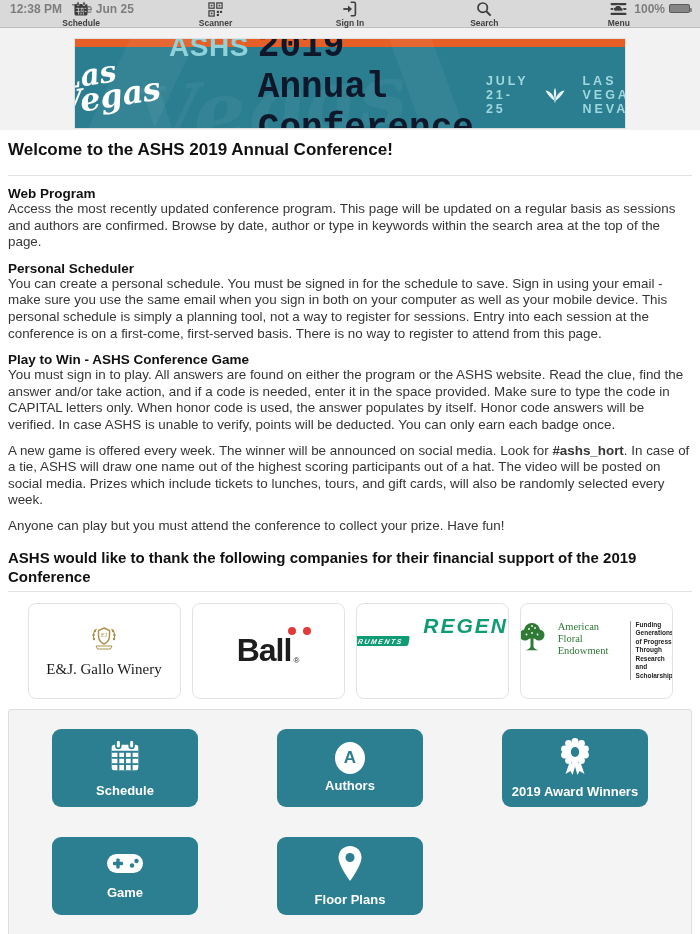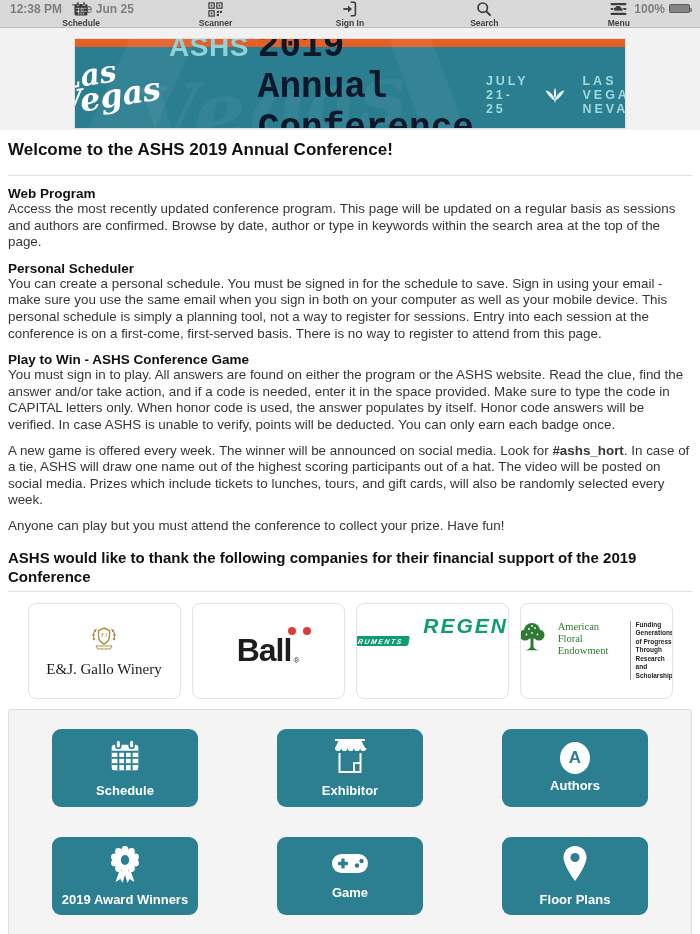--- a/index.html
+++ b/index.html
@@ -309,40 +309,20 @@
         <svg width="38" height="37" viewBox="0 0 40 39">
           <rect x="6" y="7" width="28" height="27" rx="3" fill="#fff"></rect>
           <rect x="10.5" y="2" width="5" height="9" rx="2.5" fill="#fff" stroke="#2b7f91" stroke-width="1.8"></rect>
           <rect x="24.5" y="2" width="5" height="9" rx="2.5" fill="#fff" stroke="#2b7f91" stroke-width="1.8"></rect>
           <path d="M6 14.5h28M13 14.5V34M20 14.5V34M27 14.5V34M6 21h28M6 27.5h28" stroke="#2b7f91" stroke-width="2"></path>
         </svg>
       </span>
       <span class="lbl">Schedule</span>
     </div>
 
-    <div class="nav-btn">
-      <span>
-        <svg width="40" height="37" viewBox="0 0 40 37">
-          <path d="M9 2h22l4 8H5z" fill="#fff"></path>
-          <g fill="#fff">
-            <path d="M5 10a3.1 3.1 0 0 0 6.2 0z"></path>
-              <path d="M11.3 10a3.1 3.1 0 0 0 6.2 0z"></path>
-            <path d="M17.6 10a3.1 3.1 0 0 0 6.2 0z"></path>
-              <path d="M23.9 10a3.1 3.1 0 0 0 6.2 0z"></path>
-              <path d="M30.2 10a3.1 3.1 0 0 0 6.2 0z"></path>
-          </g>
-          <g stroke="#fff" stroke-width="2" fill="none">
-            <path d="M9.5 15v19h21V15"></path>
-            <path d="M24 34v-9h6"></path>
-          </g>
-          <path d="M5 2h30M7 5.5v0" stroke="#fff" stroke-width="2"></path>
-        </svg>
-      </span>
-      <span class="lbl">Exhibitor</span>
-    </div>
 
     <div class="nav-btn">
       <span class="a-circle">
           <span>A</span>
         </span>
       <span class="lbl">Authors</span>
     </div>
 
     <div class="nav-btn">
       <span>

